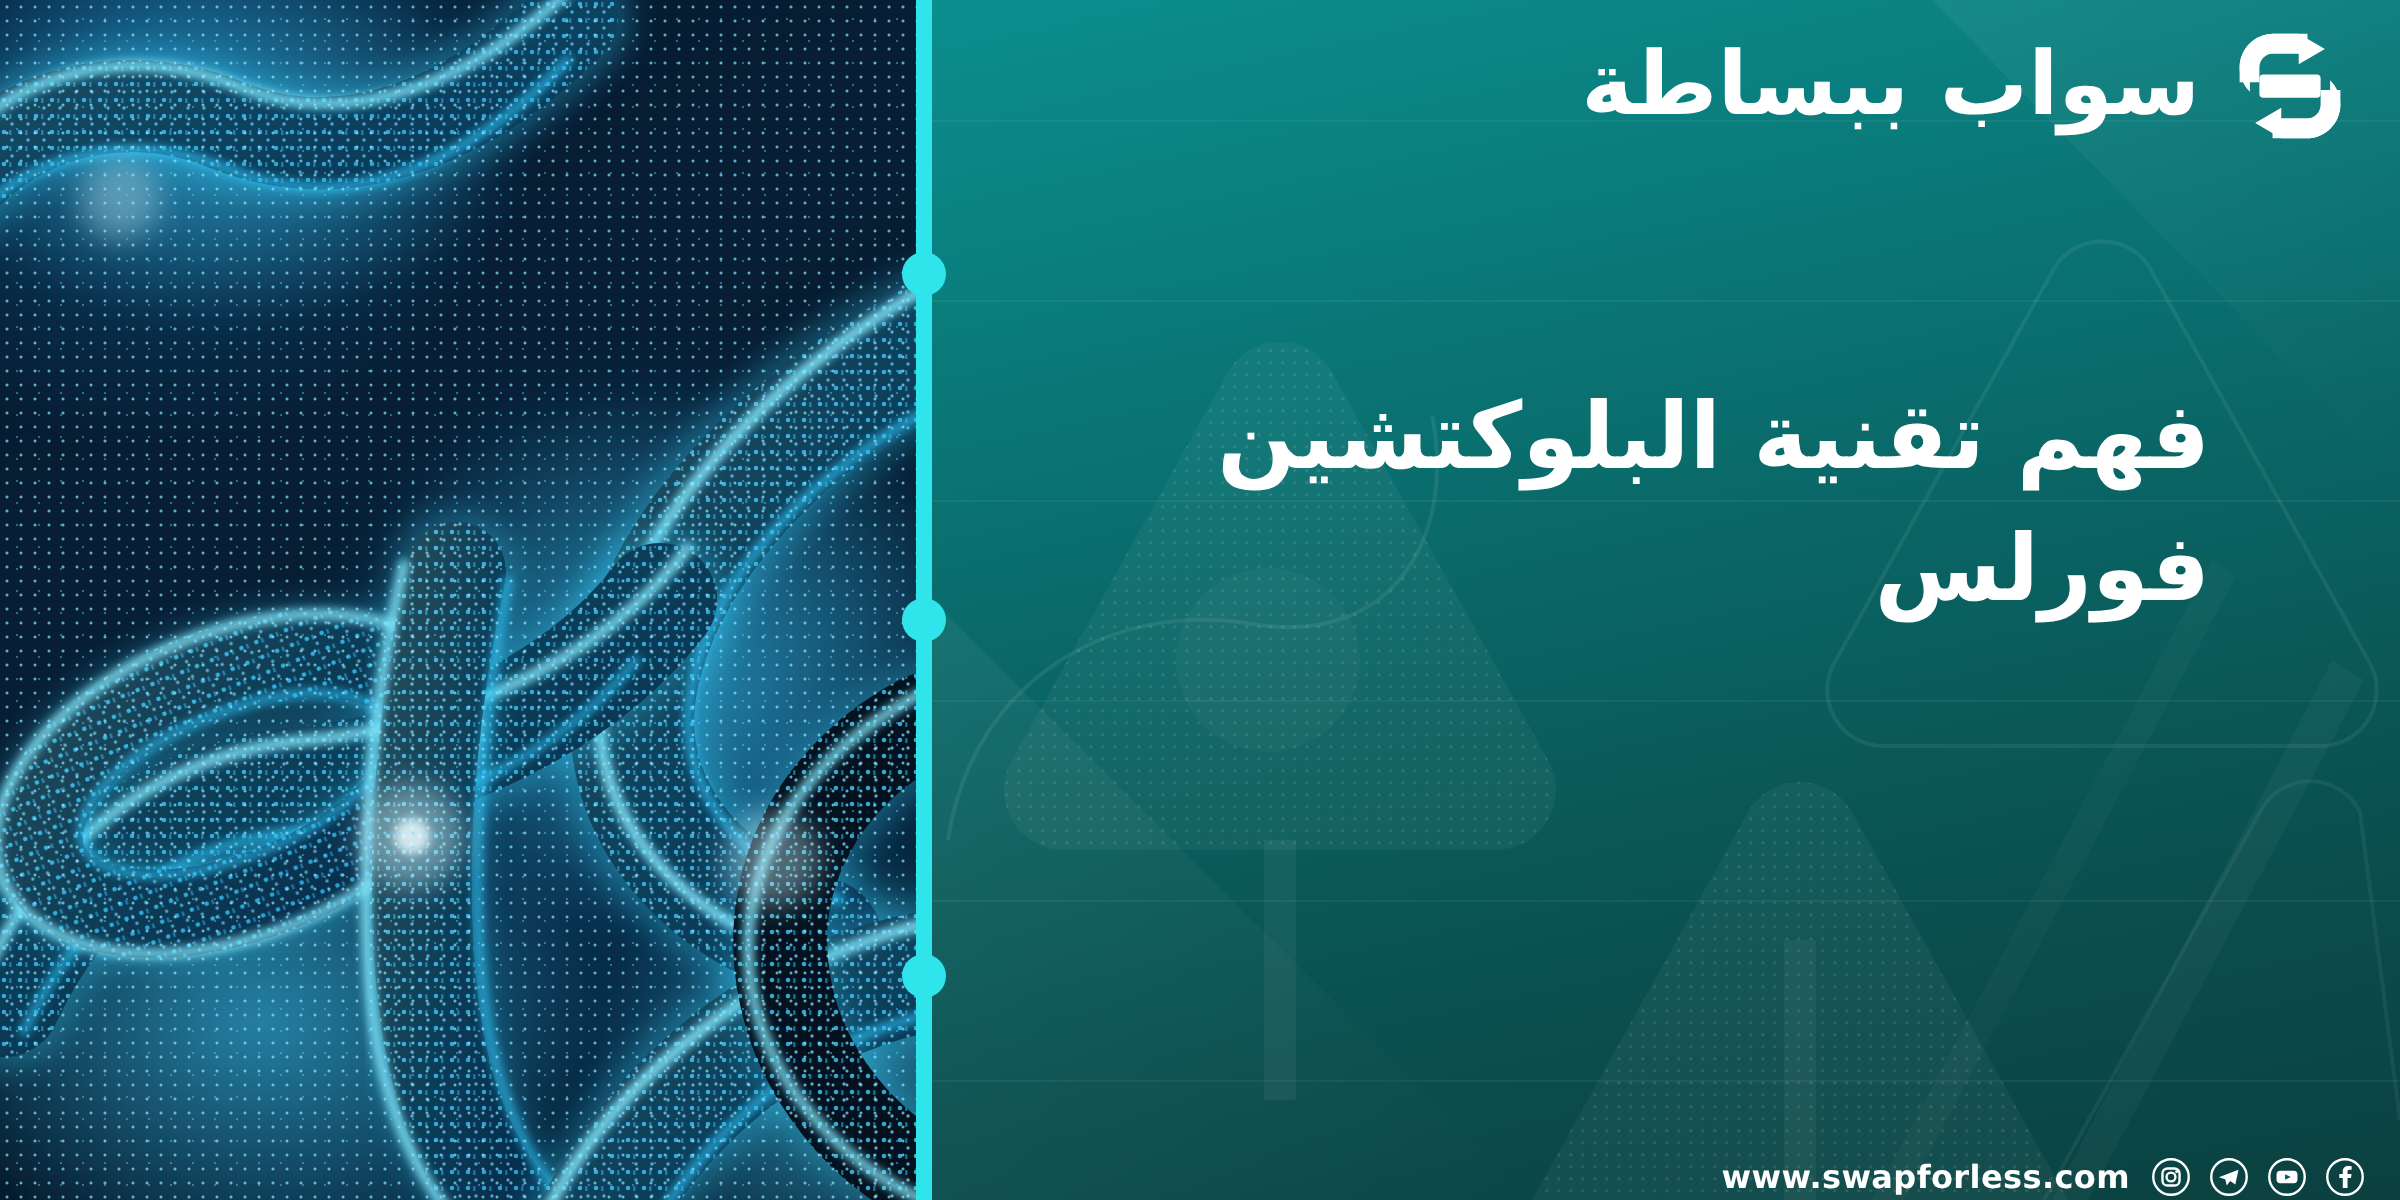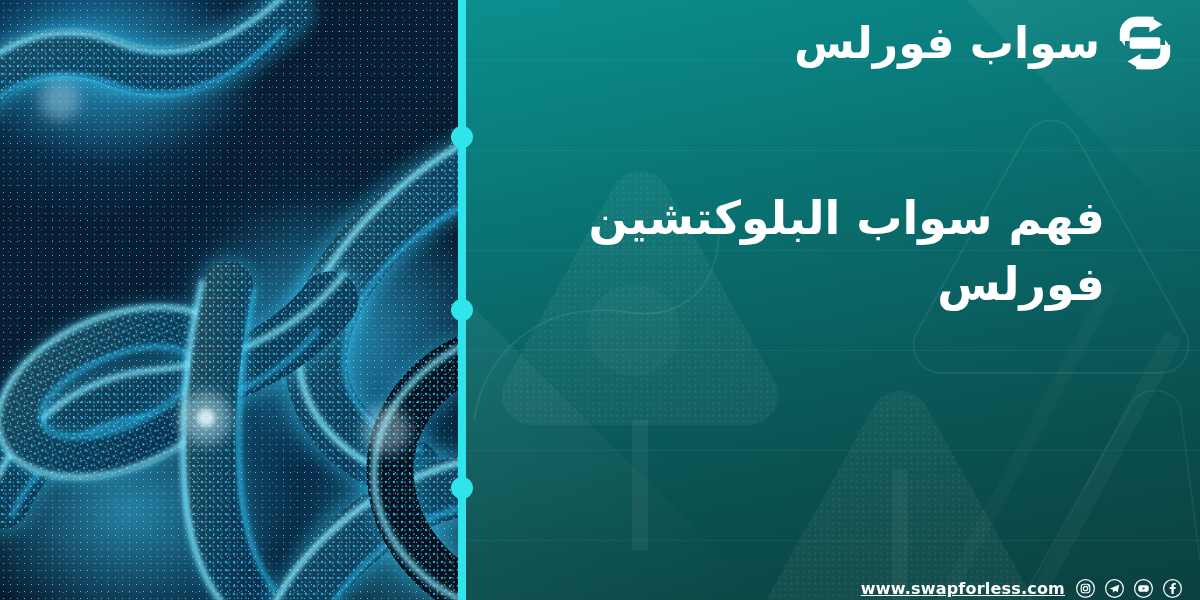--- a/index.html
+++ b/index.html
@@ -106,21 +106,20 @@
     position:absolute; right:18px; bottom:2px;
     display:flex; align-items:center; gap:11px;
     z-index:8;
   }
   .site {
     color:#ffffff;
     font-size:16px;
     font-weight:700;
     letter-spacing:.2px;
     white-space:nowrap;
-    text-decoration:underline;
   }
   .social { display:flex; align-items:center; gap:10px; }
   .sicon { width:19px; height:19px; display:block; }
 </style>
 </head>
 <body>
 
 <div class="banner">
 
   <div class="photo">
@@ -264,42 +263,42 @@
         <rect x="0" y="60" width="734" height="1"></rect>
         <rect x="0" y="150" width="734" height="1"></rect>
         <rect x="0" y="250" width="734" height="1"></rect>
         <rect x="0" y="350" width="734" height="1"></rect>
         <rect x="0" y="450" width="734" height="1"></rect>
         <rect x="0" y="540" width="734" height="1"></rect>
       </g>
     </svg>
 
     <div class="logo">
-      <span class="logo-word">سواب فورلس</span>
+      <span class="logo-word">سواب ببساطة</span>
       <svg class="logo-mark" viewBox="0 0 64 64">
         <path fill="#ffffff" d="M44 4 H26 A22 22 0 0 0 26 28 H20 L33 40 L46 28 H38 A10 10 0 0 1 38 16 H44
                                  A6 6 0 0 0 44 4 Z" opacity="0"></path>
 
         <path fill="#ffffff" d="M40.5 5 H23.5 C13.8 5 6 12.8 6 22.5 C6 27.4 8 31.8 11.3 35 L11.3 24.6
                                  C11.3 19.4 15.5 15.2 20.7 15.2 L36.5 15.2 L36.5 20.8 L50 12.9 L36.5 5 Z"></path>
         <path fill="#ffffff" d="M6 22.5 C6 12.8 13.8 5 23.5 5 H41 V15.2 H23.5 C19.4 15.2 16.2 18.4 16.2 22.5
                                  V30 H6 Z"></path>
 
         <path fill="#ffffff" d="M58 41.5 C58 51.2 50.2 59 40.5 59 H23 V48.8 H40.5 C44.6 48.8 47.8 45.6 47.8 41.5
                                  V34 H58 Z"></path>
         <path fill="#ffffff" d="M27.5 43.2 L41 35.3 L41 41.5 H58 V51.7 H41 V57.9 Z" opacity="0"></path>
         <path fill="#ffffff" d="M23.5 59 H40.5 C50.2 59 58 51.2 58 41.5 C58 36.6 56 32.2 52.7 29 L52.7 39.4
                                  C52.7 44.6 48.5 48.8 43.3 48.8 L27.5 48.8 L27.5 43.2 L14 51.1 L27.5 59 Z"></path>
 
         <rect x="16.2" y="26" width="31.6" height="12" rx="2" fill="#ffffff"></rect>
       </svg>
     </div>
 
     <div class="headline">
-      <span class="hl">فهم سواب البلوكتشين</span>
+      <span class="hl">فهم تقنية البلوكتشين</span>
       <span class="hl">فورلس</span>
     </div>
 
     <div class="footer">
       <span class="site">www.swapforless.com</span>
       <span class="social">
         <svg class="sicon" viewBox="0 0 24 24">
           <circle cx="12" cy="12" r="11.2" fill="none" stroke="#ffffff" stroke-width="1.5"></circle>
           <rect x="6.6" y="6.6" width="10.8" height="10.8" rx="3.2" fill="none" stroke="#ffffff" stroke-width="1.5"></rect>
           <circle cx="12" cy="12" r="2.8" fill="none" stroke="#ffffff" stroke-width="1.5"></circle>

